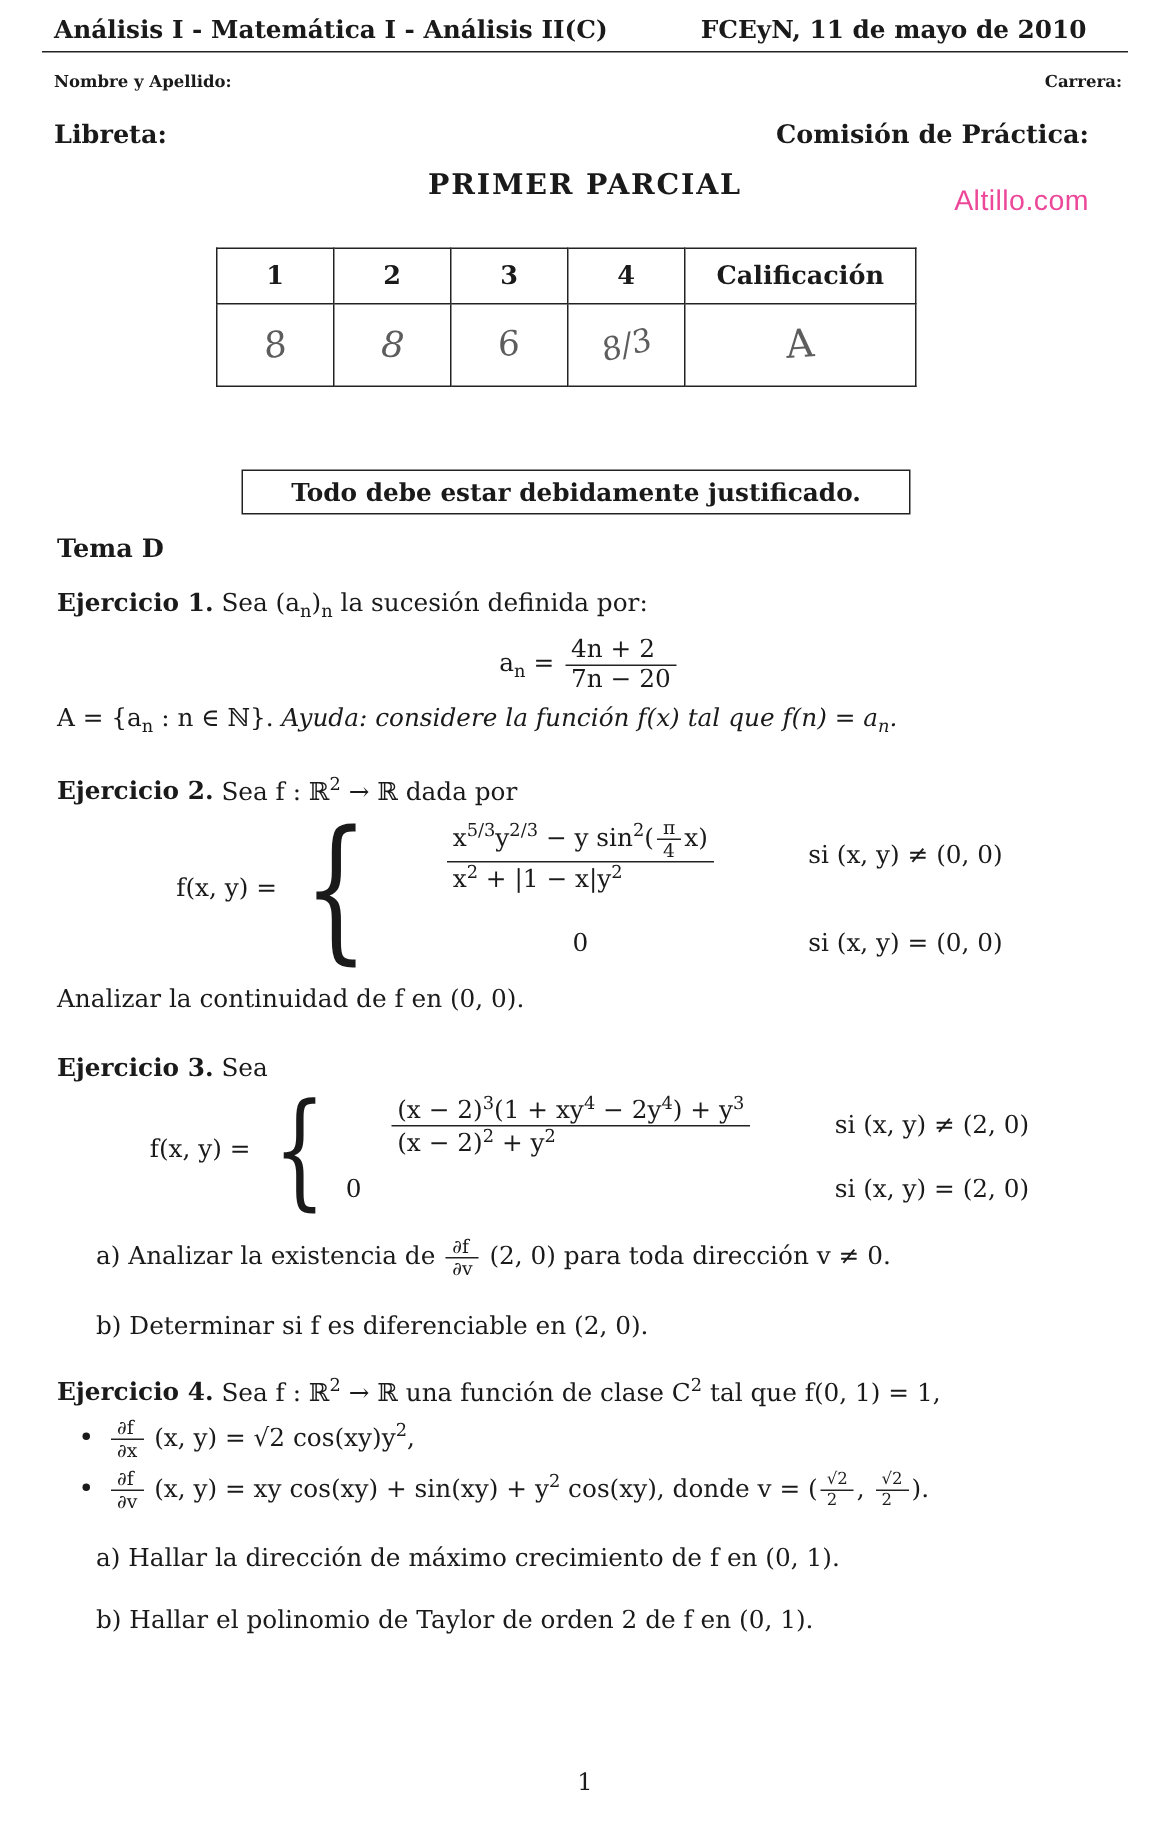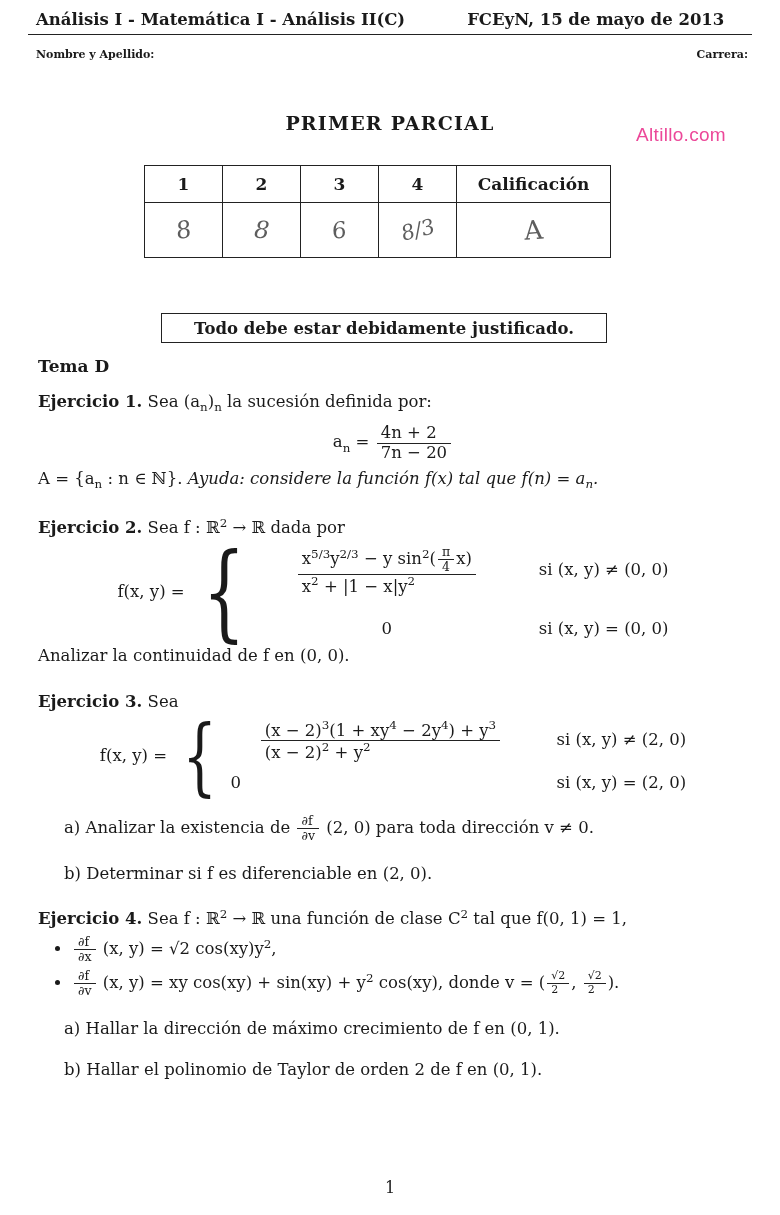--- a/index.html
+++ b/index.html
@@ -217,27 +217,31 @@
     font-size: 16px;
   }
 </style>
 </head>
 <body>
 
 <div class="page">
 
   <div class="hdr-row">
     <span class="hdr-left">Análisis I - Matemática I - Análisis II(C)</span>
-    <span class="hdr-right">FCEyN, 15 de mayo de 2013</span>
+    <span class="hdr-right">FCEyN, 11 de mayo de 2010</span>
   </div>
   <div class="hdr-rule"></div>
 
   <div class="line2">
     <span>Nombre y Apellido:</span>
     <span>Carrera:</span>
+  </div>
+  <div class="line3">
+    <span>Libreta:</span>
+    <span class="r">Comisión de Práctica:</span>
   </div>
 
   <div class="title">PRIMER PARCIAL</div>
   <div class="watermark">Altillo.com</div>
 
   <table class="grade-table">
     <tbody>
         <tr class="gh">
       <td class="c-num">1</td>
       <td class="c-num">2</td>
@@ -300,21 +304,21 @@
             <span class="case-cond">si (x, y) ≠ (0, 0)</span>
           </span>
           <span class="case-row">
             <span class="case-val">0</span>
             <span class="case-cond">si (x, y) = (0, 0)</span>
           </span>
         </span>
       </span>
     </div>
 
-    <div style="margin-top:6px">Analizar la continuidad de f en (0, 0).</div>
+    <div style="margin-top:16px">Analizar la continuidad de f en (0, 0).</div>
 
     <div class="ex" style="margin-top:24px">
       <b>Ejercicio 3.</b>
       <span>Sea</span>
     </div>
 
     <div style="text-align:center; margin-top:6px;">
       <span class="piece">
         <span>f(x, y) =</span>
         <span class="brace">{</span>

